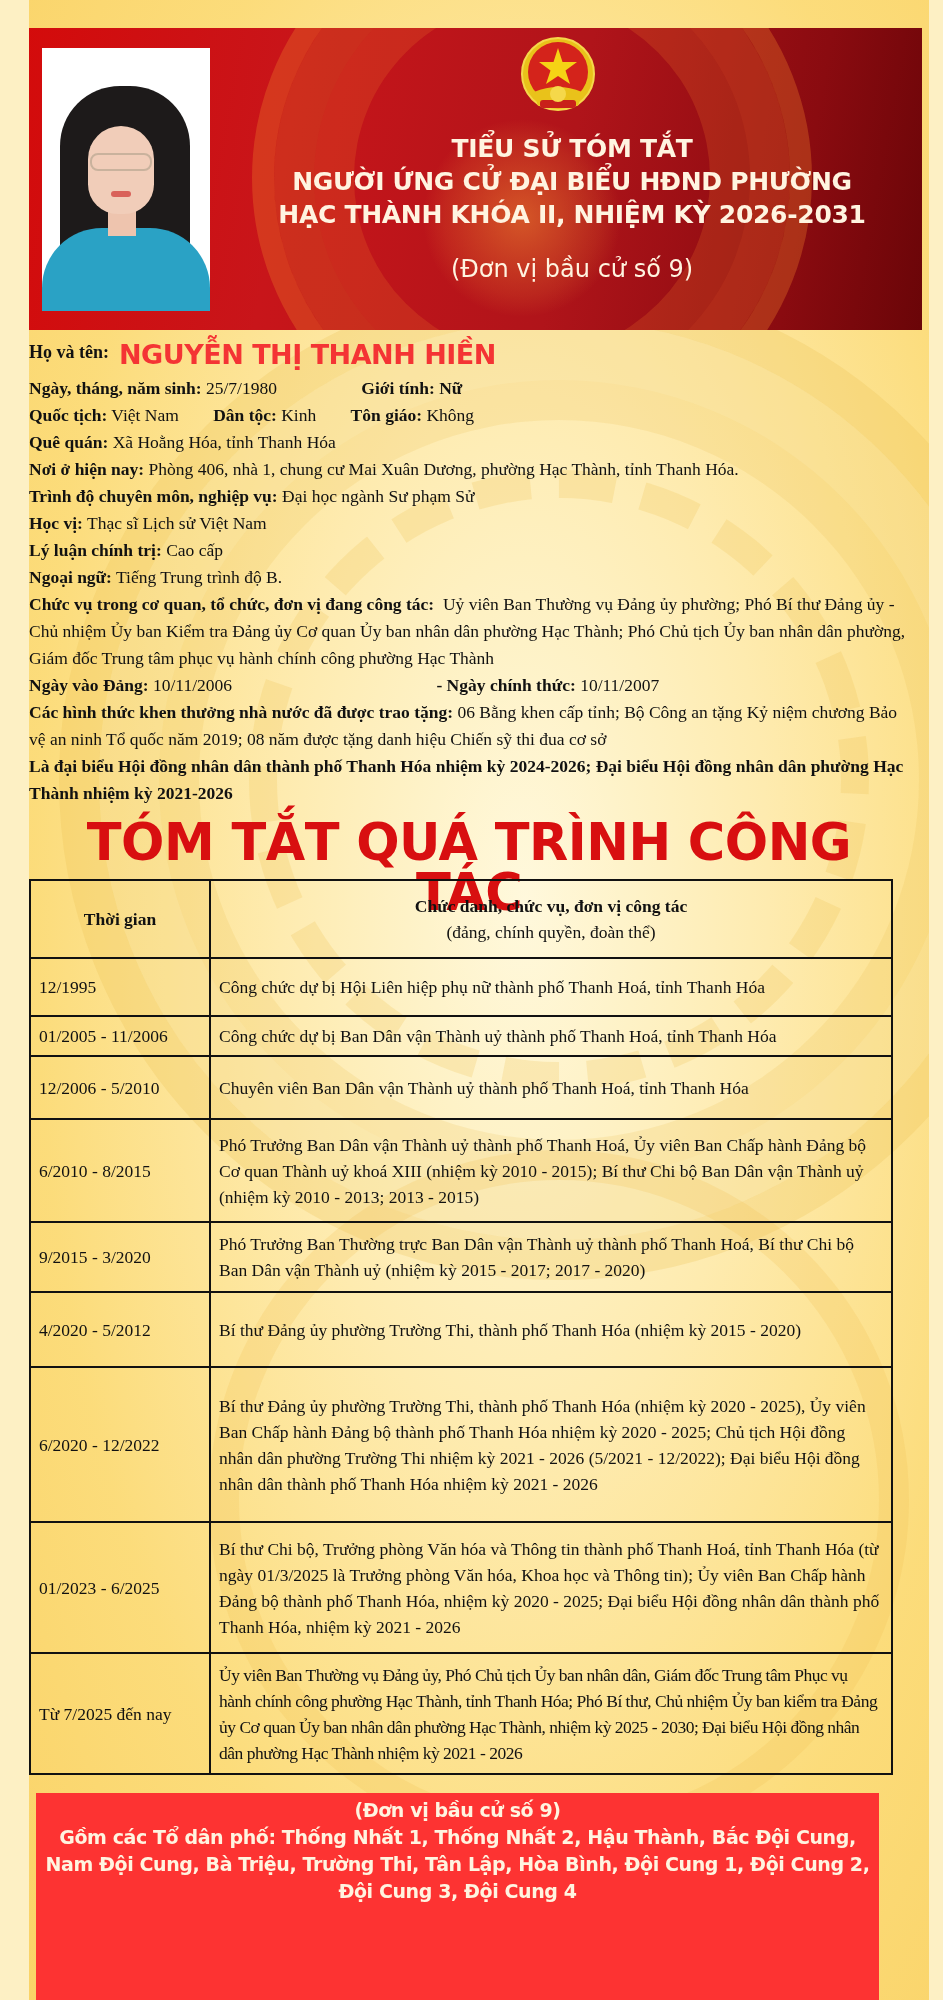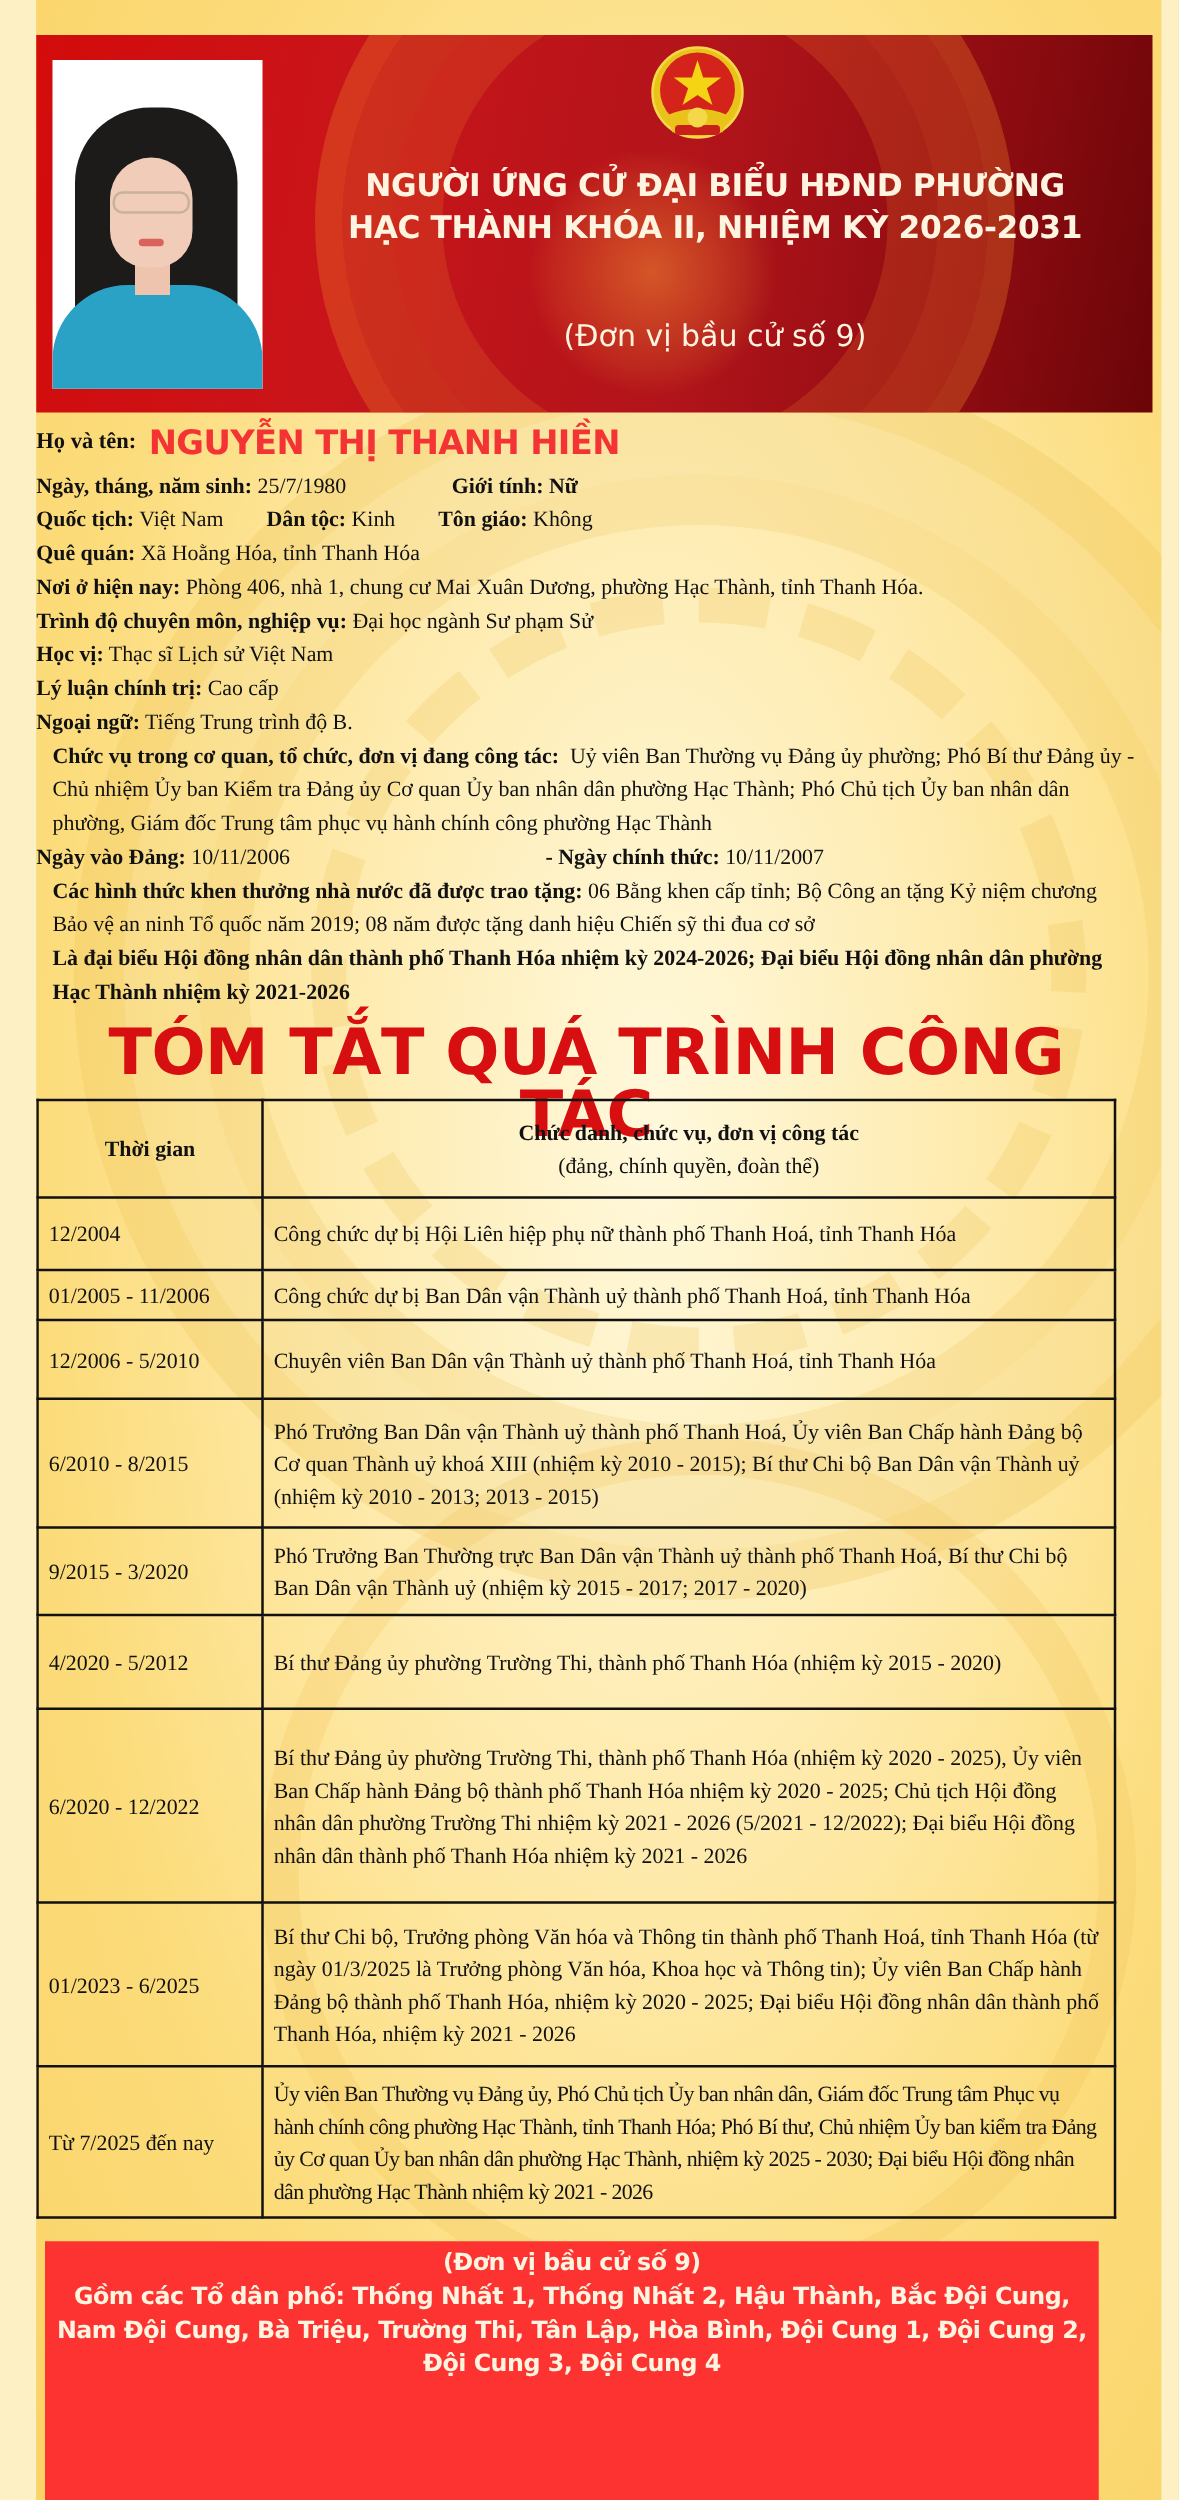--- a/index.html
+++ b/index.html
@@ -102,21 +102,21 @@
       position: absolute; left: 200px; top: 226px; width: 700px;
       text-align: center; color: #fff4e0;
       font-family: "DejaVu Sans", sans-serif;
       font-size: 24px; line-height: 30px;
     }
     .info {
       position: absolute; left: 0; top: 338px; width: 880px;
       font-size: 17.5px; line-height: 27px;
     }
     .info .row { white-space: nowrap; }
-    .info .wrap { white-space: normal; padding-left: 13px; }
+    .info .wrap { white-space: normal; }
     .info b { font-weight: bold; }
     .name-row { height: 37px; display: flex; }
     .name-label { font-weight: bold; font-size: 18px; margin-right: 10px; line-height: 28px; }
     .name {
       font-family: "DejaVu Sans", sans-serif; font-weight: bold;
       color: #f43434; font-size: 27px; line-height: 34px; letter-spacing: -0.5px;
     }
     .gap1 { display: inline-block; width: 80px; }
     .gap2 { display: inline-block; width: 30px; }
     .gap3 { display: inline-block; width: 30px; }
@@ -179,20 +179,21 @@
     <svg class="emblem" viewBox="0 0 88 86">
       <circle cx="44" cy="40" r="36" fill="#e9c21a" stroke="#f5d84a" stroke-width="2"></circle>
       <circle cx="44" cy="38" r="30" fill="#d4231b"></circle>
       <polygon points="44,14 48.5,28 63,28 51.5,36.5 56,50 44,42 32,50 36.5,36.5 25,28 39.5,28" fill="#f5d315"></polygon>
       <path d="M20 58 Q44 48 68 58 L64 72 Q44 64 24 72 Z" fill="#e9c21a"></path>
       <rect x="26" y="66" width="36" height="8" rx="3" fill="#c9201a"></rect>
       <circle cx="44" cy="60" r="8" fill="#f5d84a"></circle>
     </svg>
 
     <div class="header-title">
+      <div>TIỂU SỬ TÓM TẮT</div>
       <div>NGƯỜI ỨNG CỬ ĐẠI BIỂU HĐND PHƯỜNG</div>
       <div>HẠC THÀNH KHÓA II, NHIỆM KỲ 2026-2031</div>
     </div>
     <div class="header-sub">(Đơn vị bầu cử số 9)</div>
   </div>
 
   <div class="info">
     <div class="name-row">
       <span class="name-label">Họ và tên:</span>
       <span class="name">NGUYỄN THỊ THANH HIỀN</span>
@@ -261,21 +262,21 @@
       <tr>
         <th>Thời gian</th>
         <th>
           <span>Chức danh, chức vụ, đơn vị công tác</span>
           <span class="subh">(đảng, chính quyền, đoàn thể)</span>
         </th>
       </tr>
     </thead>
     <tbody>
       <tr style="height:58px">
-        <td class="time">12/2004</td>
+        <td class="time">12/1995</td>
         <td class="desc">Công chức dự bị Hội Liên hiệp phụ nữ thành phố Thanh Hoá, tỉnh Thanh Hóa</td>
       </tr>
       <tr style="height:40px">
         <td class="time">01/2005 - 11/2006</td>
         <td class="desc">Công chức dự bị Ban Dân vận Thành uỷ thành phố Thanh Hoá, tỉnh Thanh Hóa</td>
       </tr>
       <tr style="height:63px">
         <td class="time">12/2006 - 5/2010</td>
         <td class="desc">Chuyên viên Ban Dân vận Thành uỷ thành phố Thanh Hoá, tỉnh Thanh Hóa</td>
       </tr>

